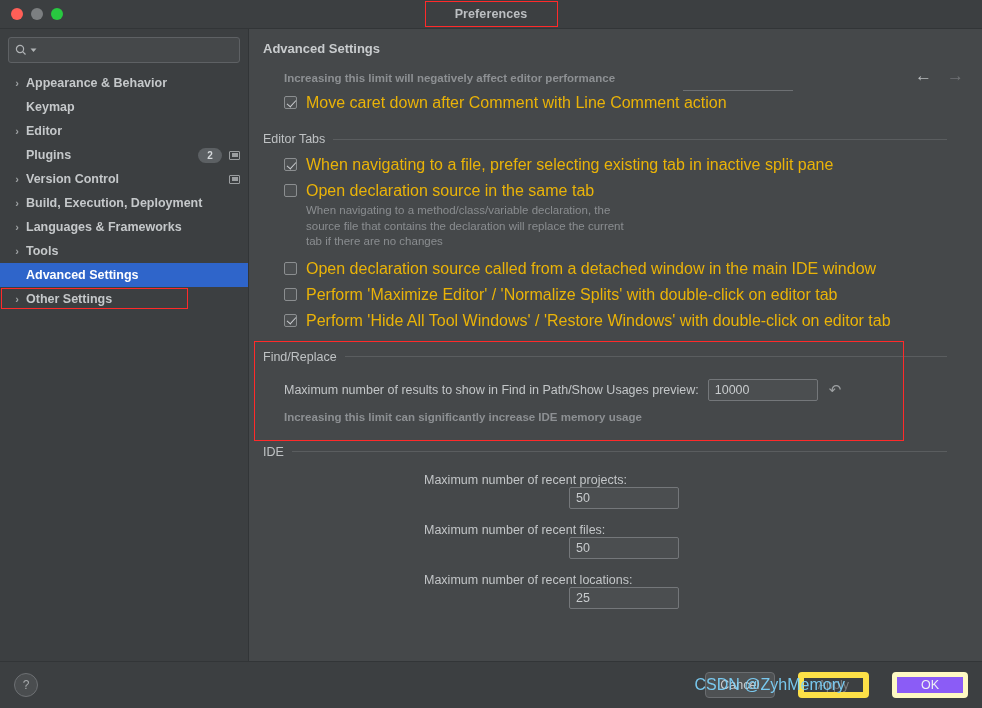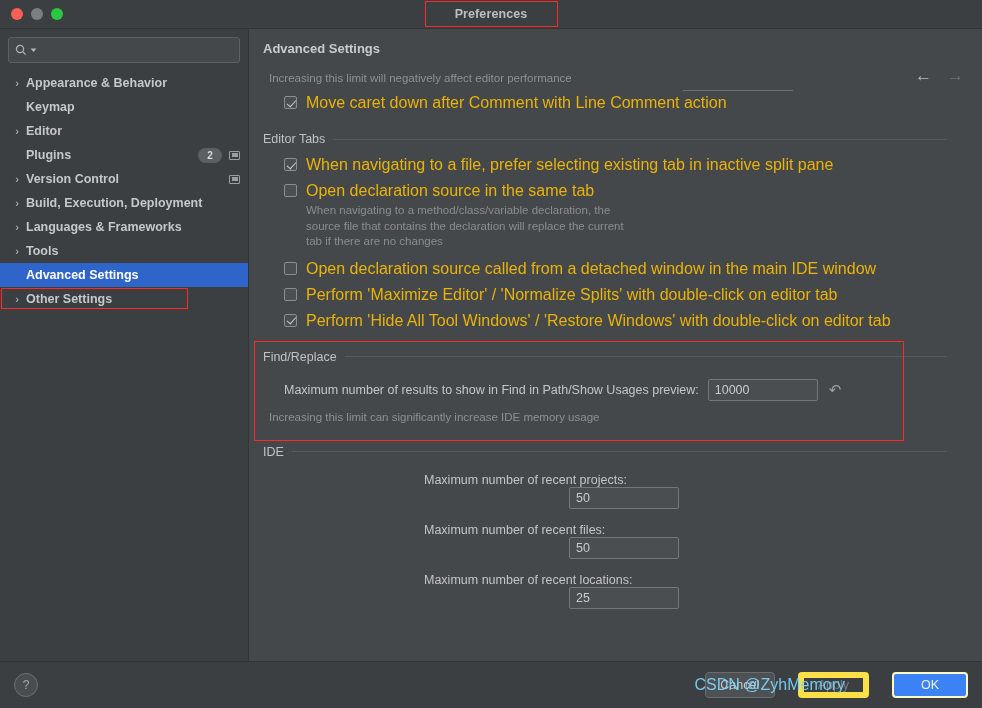--- a/index.html
+++ b/index.html
@@ -181,21 +181,22 @@
   .cut-field {
     position: absolute;
     left: 434px; top: 60px;
     width: 110px; height: 1px;
     border-bottom: 1px solid #6d7073;
   }
   .hint {
     color: #8d9093;
     font-size: 11.5px;
     margin-top: 16px;
-    margin-left: 6px;
+    margin-left: 21px;
+    font-weight: bold;
   }
   .cbrow {
     display: flex; align-items: flex-start;
     margin-left: 21px;
     margin-top: 11px;
   }
   .cbox {
     width: 13px; height: 13px; min-width: 13px;
     border: 1px solid #8b8e90;
     border-radius: 2px;
@@ -336,22 +337,22 @@
     background: #4e5153;
     border: 1px solid #6a6d70;
     color: #c7cacc;
   }
   .btn.disabled {
     background: transparent;
     border: 6px solid #fde047;
     color: #7b7e80;
   }
   .btn.primary {
-    background: #3b82f6;
-    border: 2px solid #fef9c3;
+    background: #8b5cf6;
+    border: 5px solid #fef9c3;
     color: #eef1f4;
     min-width: 76px;
   }
   .watermark {
     position: absolute;
     left: 0; right: 0; top: 0; bottom: 0;
     display: flex; align-items: center; justify-content: flex-end;
     padding-right: 137px;
     font-size: 16px;
     color: #7dd3fc;

